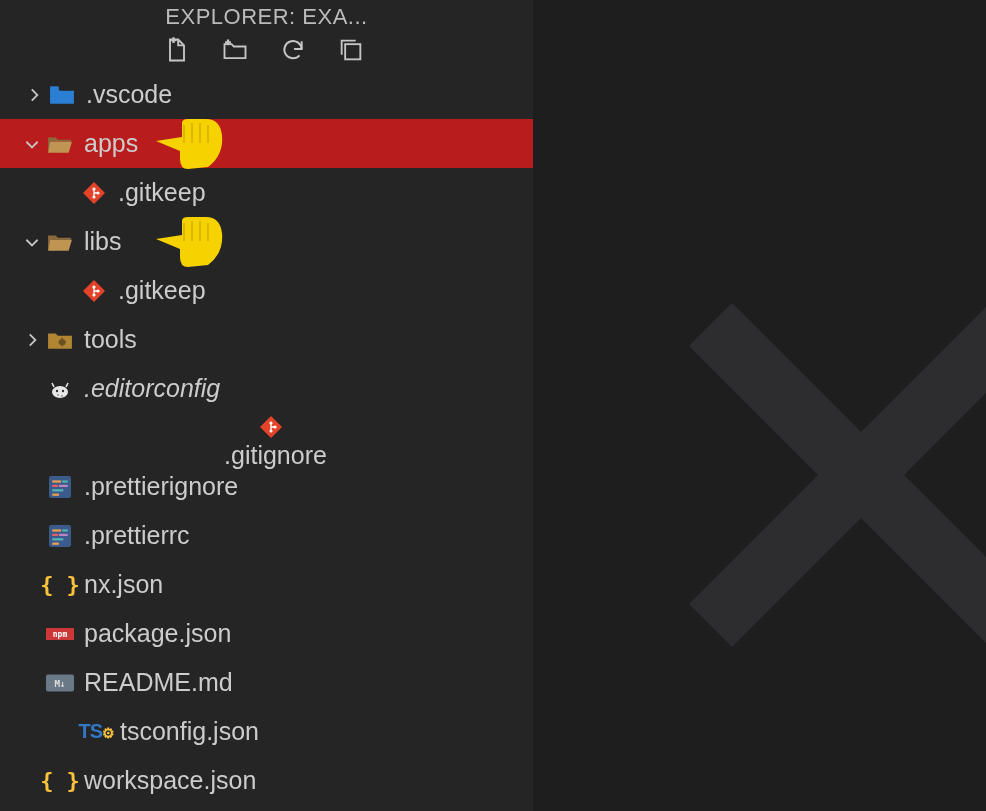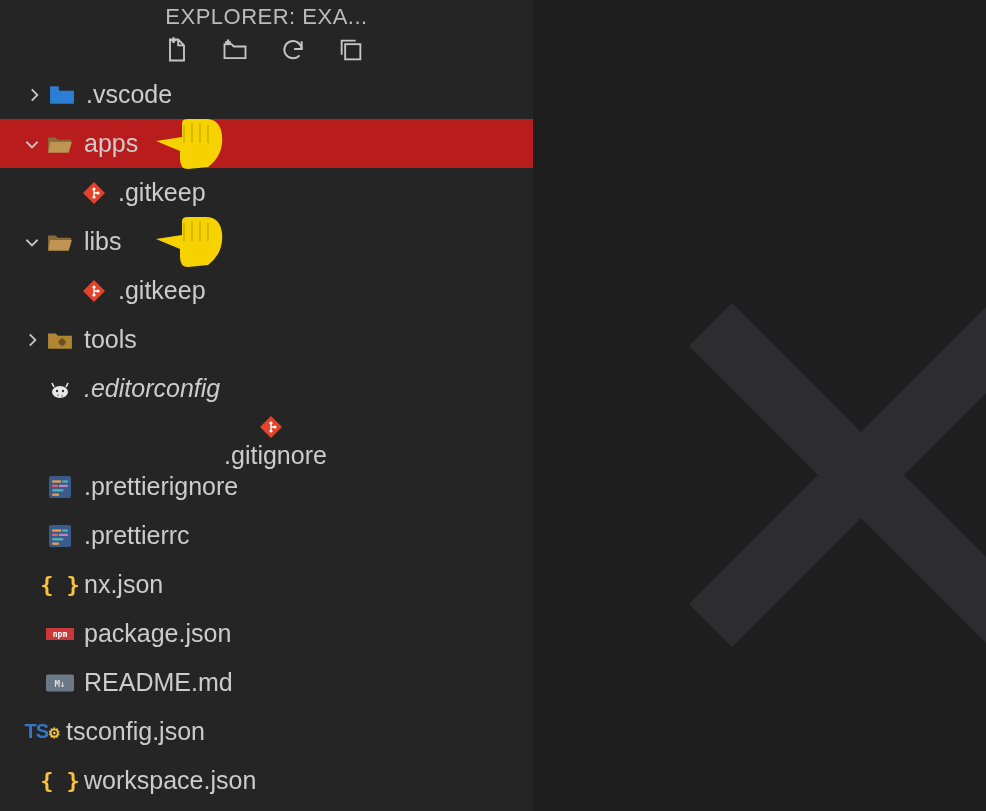--- a/index.html
+++ b/index.html
@@ -327,21 +327,21 @@
       <div class="tree-row" style="padding-left: 18px;">
         <span class="twistie"></span>
         <span class="file-icon">
           <svg width="30" height="20" viewBox="0 0 30 18">
             <rect width="30" height="18" fill="#6b7986" rx="2"></rect>
             <text x="15" y="13" text-anchor="middle" fill="#ddd" font-size="10" font-weight="bold" font-family="monospace">M↓</text>
           </svg>
         </span>
         <span>README.md</span>
       </div>
-      <div class="tree-row" style="">
+      <div class="tree-row" style="padding-left: 18px; margin-left: 36px;">
         <span class="twistie"></span>
         <span class="file-icon">
           <span style="color:#3178c6;font-weight:700;font-size:20px;letter-spacing:-1px">TS<span style="color:#f9c23c;font-size:14px">⚙</span></span>
         </span>
         <span>tsconfig.json</span>
       </div>
       <div class="tree-row" style="padding-left: 18px;">
         <span class="twistie"></span>
         <span class="file-icon">
           <span style="color:#f9c23c;font-weight:600;font-size:22px;font-family:monospace">{ }</span>

